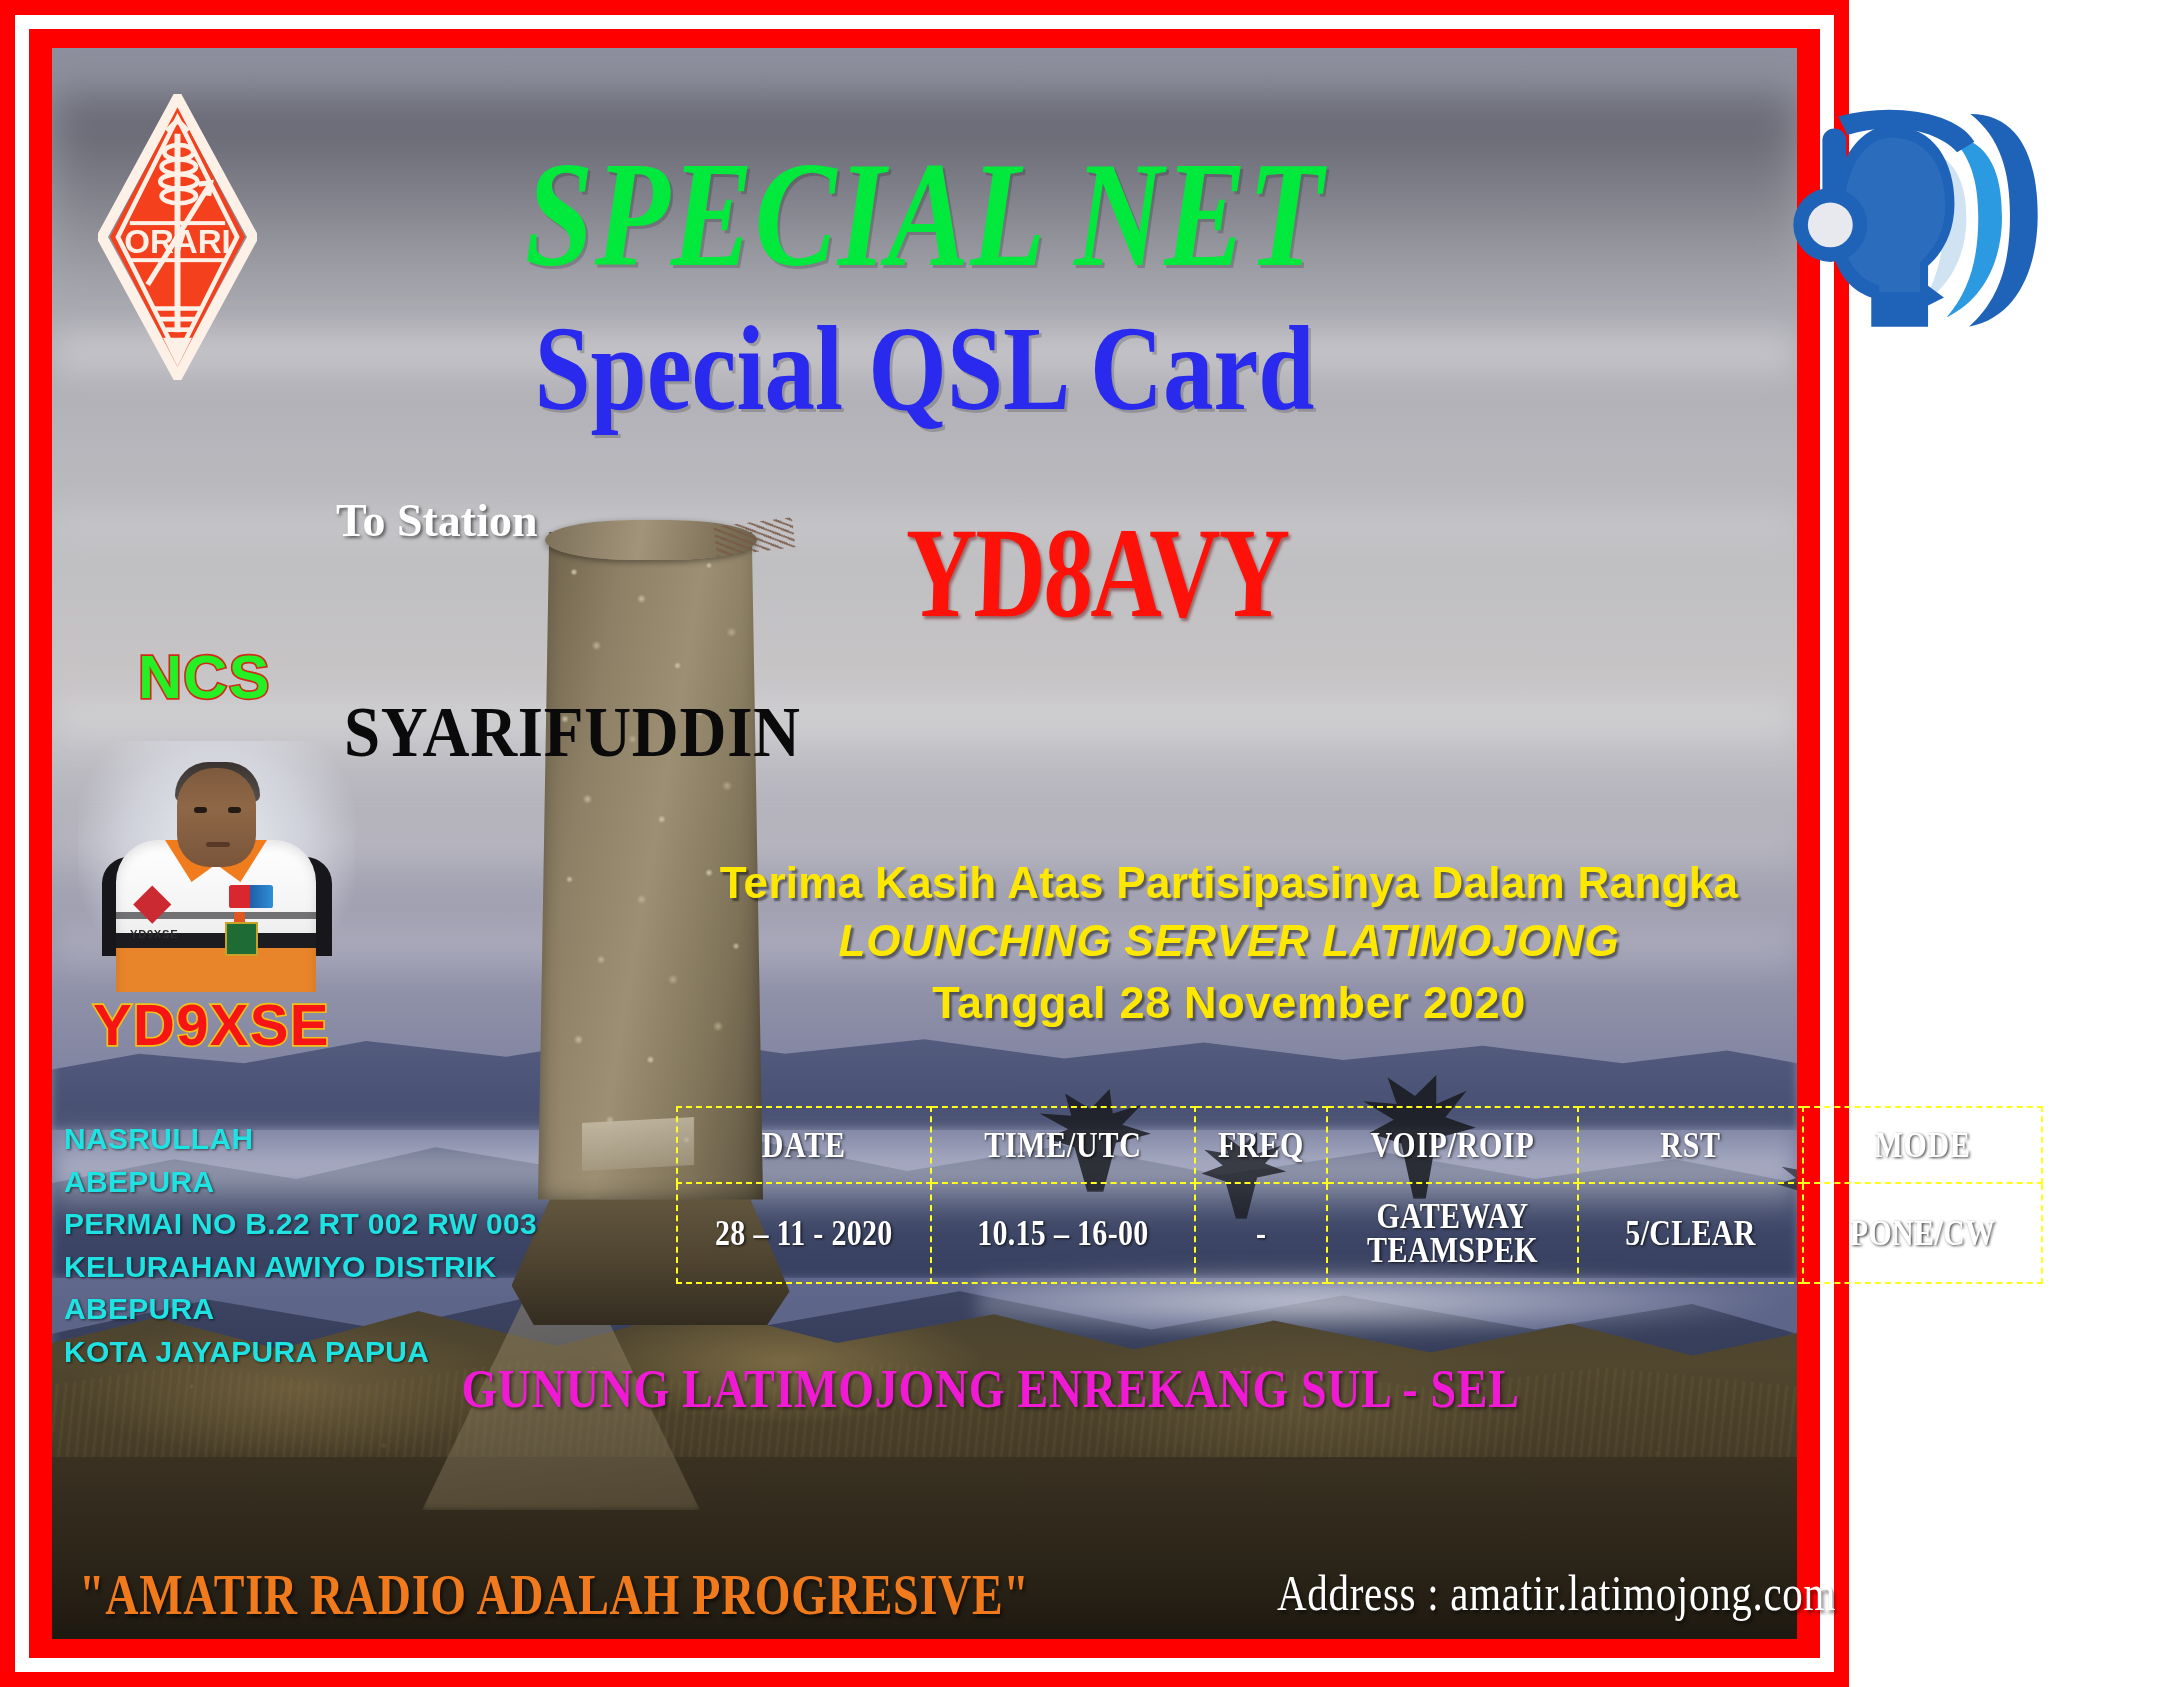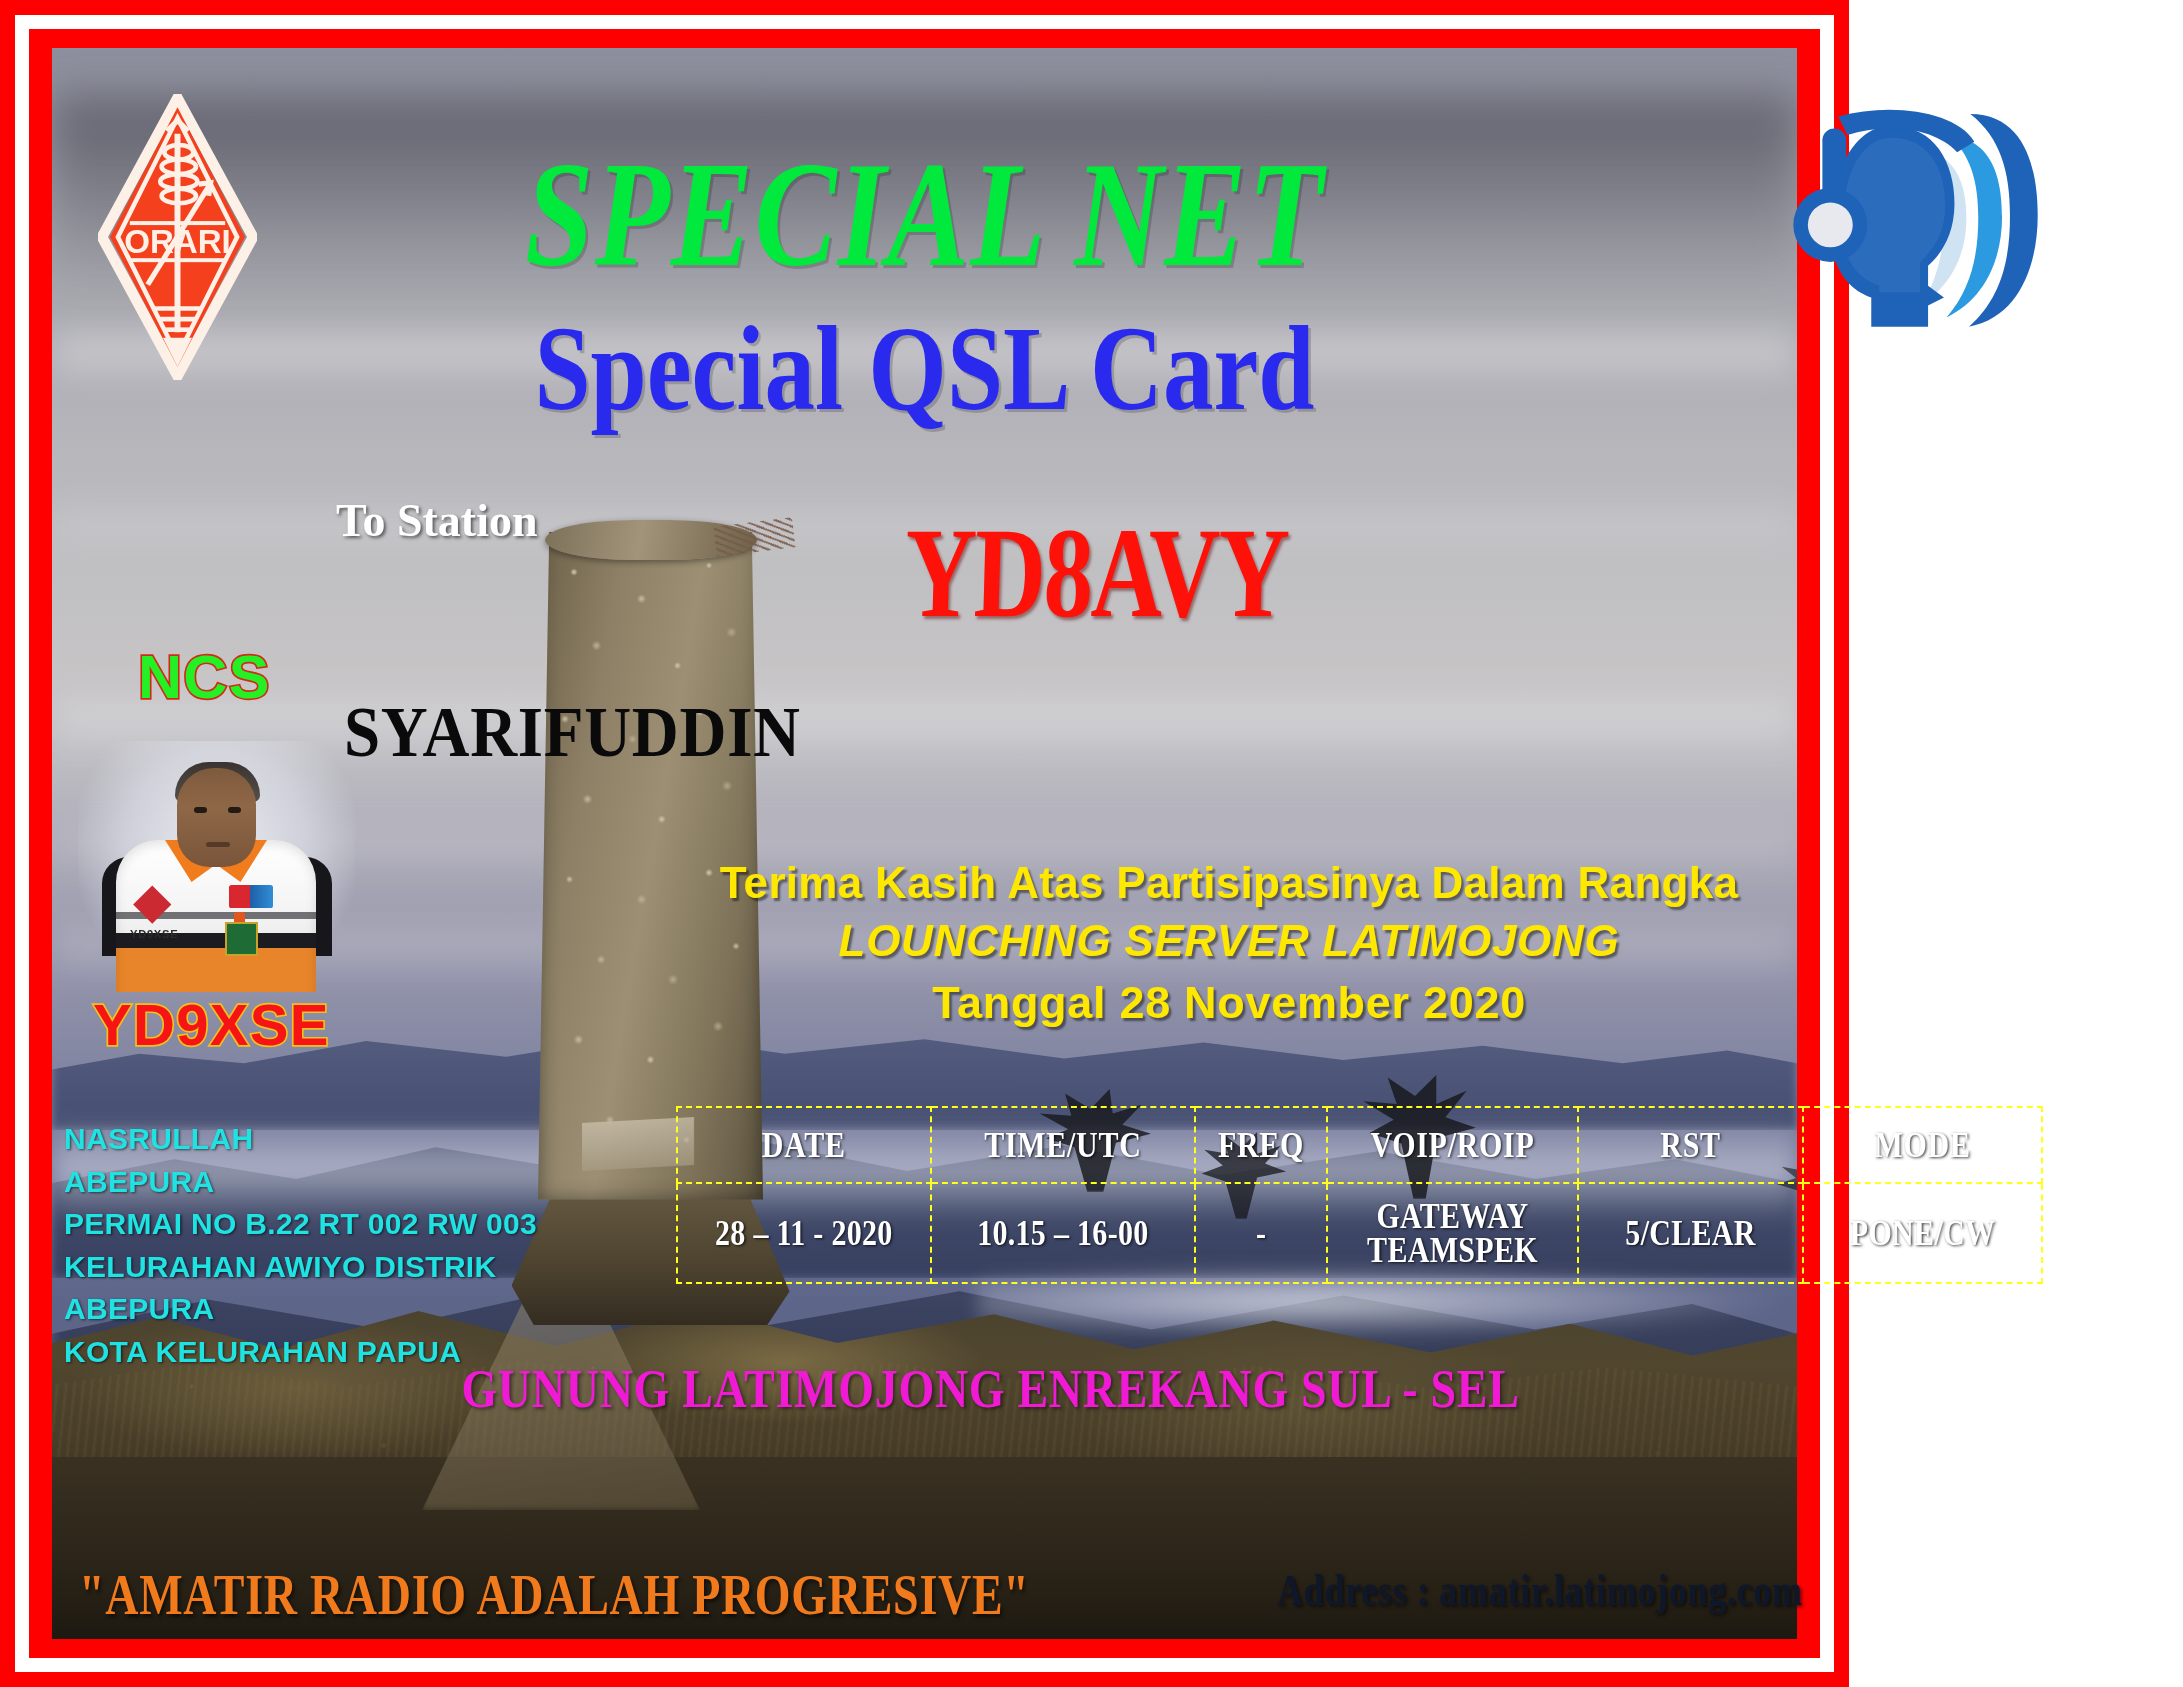--- a/index.html
+++ b/index.html
@@ -220,21 +220,21 @@
      font-family:"Liberation Serif",serif;font-weight:700;font-size:46px;color:#f01ad4;
      letter-spacing:0.7px;text-shadow:2px 2px 3.3px rgba(0,0,0,.5);}
   .gunung span{display:inline-block;transform:scaleY(1.18);}
 
   .slogan{position:absolute;left:79px;top:1569px;
      font-family:"Liberation Serif",serif;font-weight:700;font-size:46px;color:#f07a1c;
      letter-spacing:0.7px;text-shadow:2px 2px 3.3px rgba(0,0,0,.55);}
   .slogan span{display:inline-block;transform:scaleY(1.22);}
 
   .addrline{position:absolute;left:1277px;top:1569px;
-     font-family:"Liberation Serif",serif;font-weight:700;font-size:36px;color:#0f172a;
+     font-family:"Liberation Serif",serif;font-weight:400;font-size:41px;color:#ffffff;
      letter-spacing:0.7px;text-shadow:2px 2px 3.3px rgba(0,0,0,.55);}
   .addrline span{display:inline-block;transform:scaleY(1.22);}
 </style>
 </head>
 <body>
 
 <div class="card">
   <div class="ring-white"></div>
   <div class="ring-red2"></div>
 
@@ -348,21 +348,21 @@
     </div>
 
     <div class="xse">YD9XSE</div>
 
     <div class="addr">
       <div>NASRULLAH</div>
       <div>ABEPURA</div>
       <div>PERMAI NO B.22 RT 002 RW 003</div>
       <div>KELURAHAN AWIYO DISTRIK</div>
       <div>ABEPURA</div>
-      <div>KOTA KELURAHAN PAPUA</div>
+      <div>KOTA JAYAPURA PAPUA</div>
     </div>
 
     <div class="callsign">
       <span>YD8AVY</span>
     </div>
     <div class="opname">
       <span>SYARIFUDDIN</span>
     </div>
 
     <div class="thanks">

